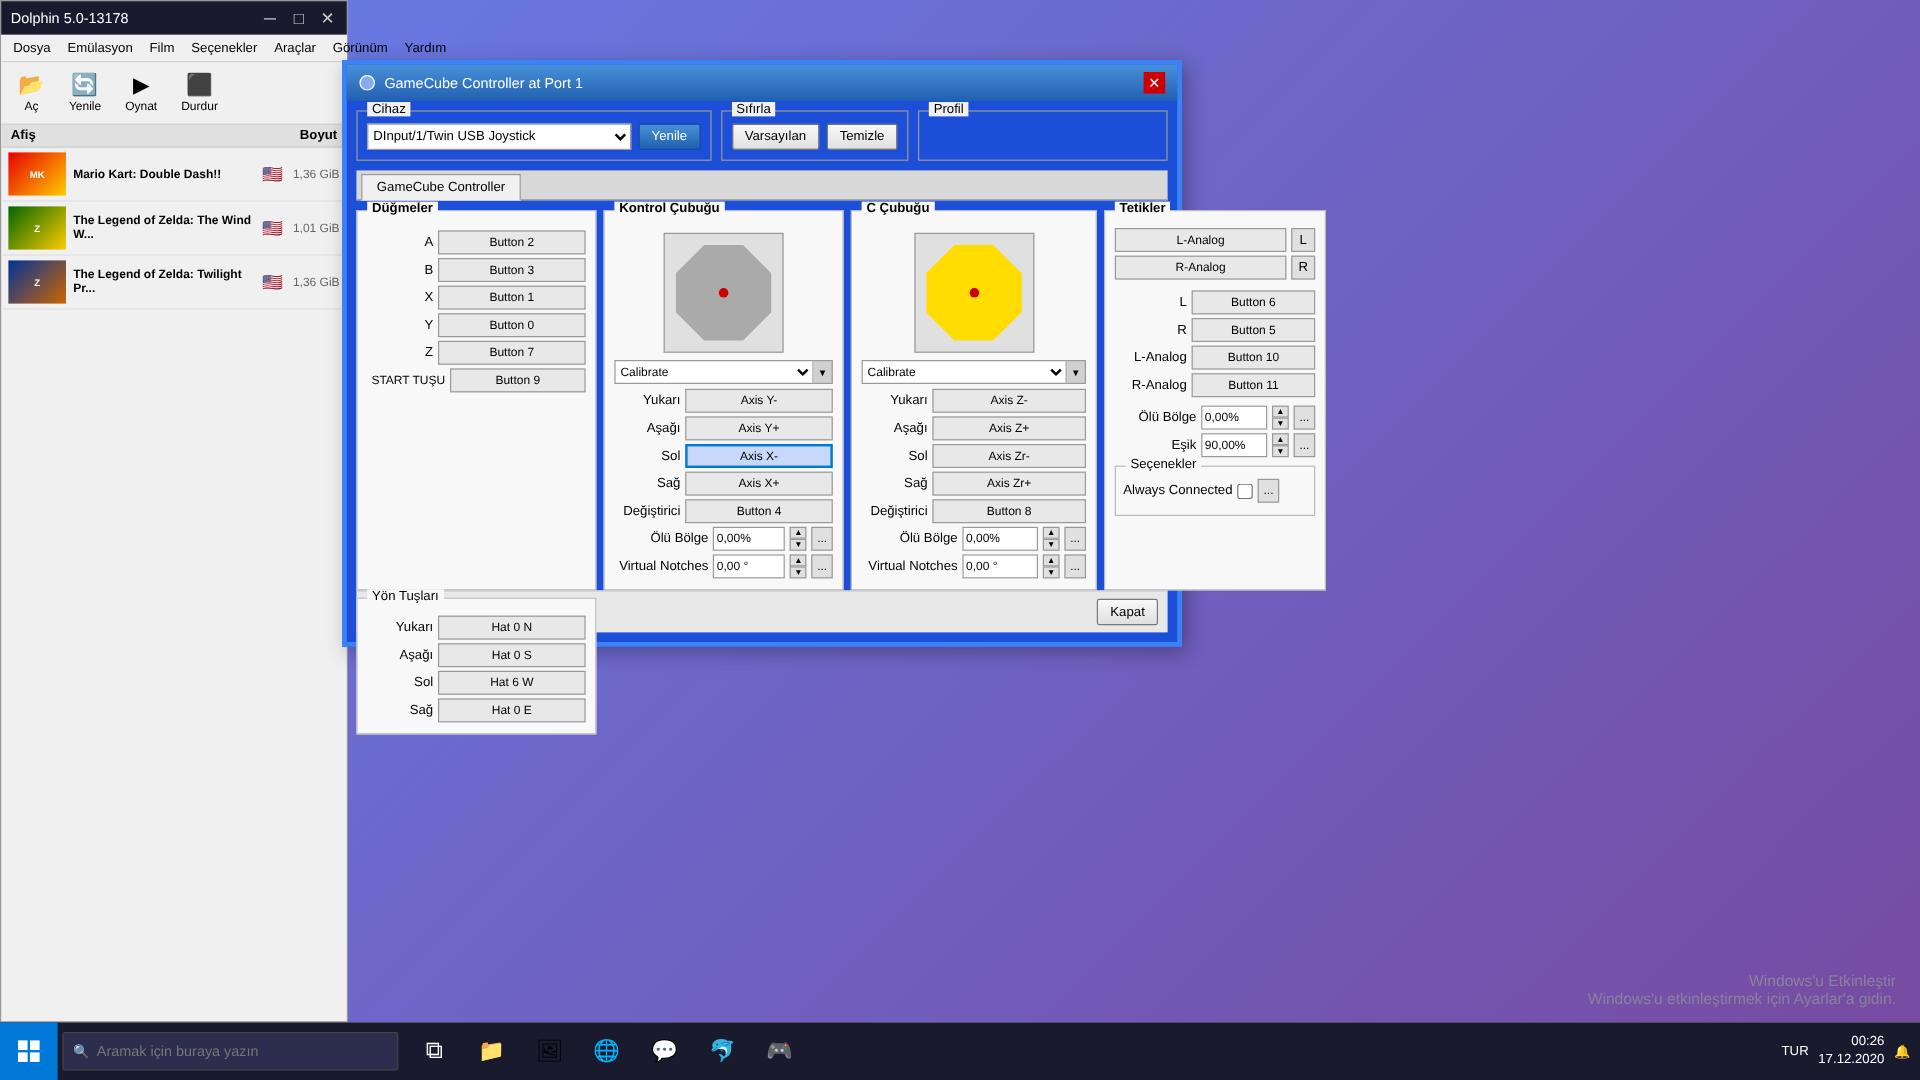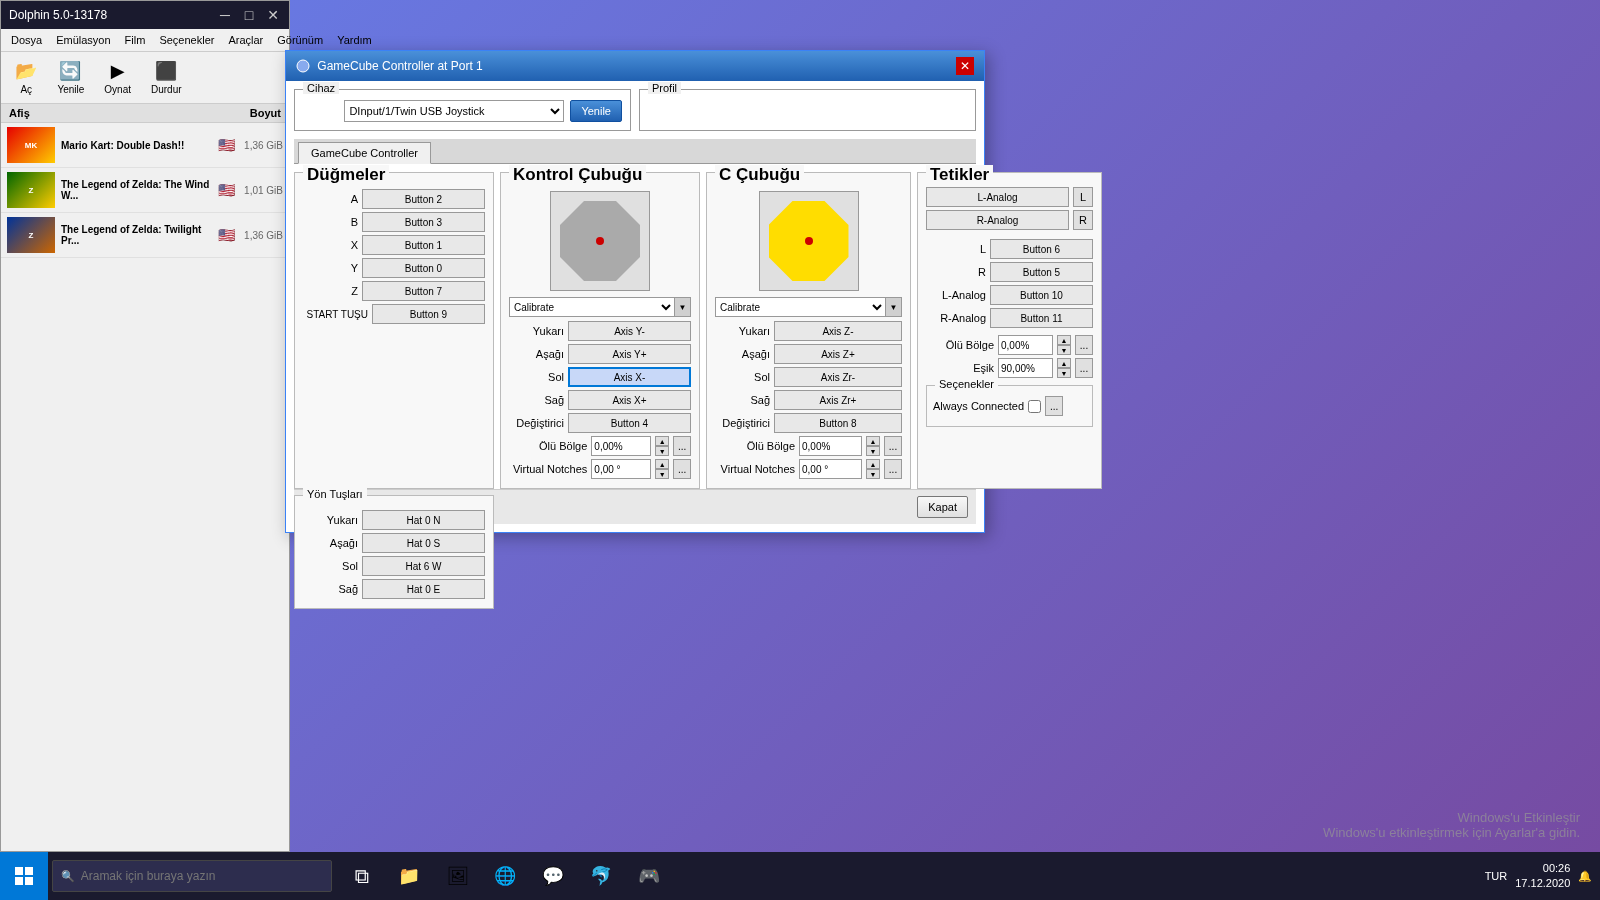--- a/index.html
+++ b/index.html
@@ -205,22 +205,22 @@
       font-size: 13px;
       text-align: right;
     }
 
     
     .gc-dialog {
       position: absolute;
       top: 50px;
       left: 285px;
       width: 700px;
-      background: #ffffff;
-      border: 1px solid #3b82f6;
+      background: #1d4ed8;
+      border: 4px solid #3b82f6;
       box-shadow: 4px 4px 16px rgba(0,0,0,0.3);
     }
     .gc-dialog-title {
       background: linear-gradient(to bottom, #4a90d9, #2060b0);
       color: white;
       padding: 6px 10px;
       display: flex;
       justify-content: space-between;
       align-items: center;
       font-size: 12px;
@@ -344,21 +344,21 @@
       position: relative;
       background: #f8f8f8;
       height: 100%;
     }
     .section-inner-label {
       position: absolute;
       top: -8px;
       left: 8px;
       background: #f8f8f8;
       padding: 0 4px;
-      font-size: 17px;
+      font-size: 11px;
       font-weight: bold;
     }
 
     .btn-row {
       display: flex;
       align-items: center;
       margin-bottom: 3px;
       gap: 4px;
     }
     .btn-label {
@@ -664,20 +664,27 @@
       <div class="section-cihaz">
         <span class="section-label">Cihaz</span>
         <div style="display:flex;align-items:center;gap:6px;margin-top:4px;justify-content:flex-end;">
           <select class="device-select">
             <option>DInput/1/Twin USB Joystick</option>
           </select>
           <button class="btn-small btn-blue">Yenile</button>
         </div>
       </div>
 
+      <div class="section-sifirla">
+        <span class="section-label">Sıfırla</span>
+        <div style="display:flex;align-items:center;gap:6px;margin-top:4px;">
+          <button class="btn-small">Varsayılan</button>
+          <button class="btn-small">Temizle</button>
+        </div>
+      </div>
 
       <div class="section-profil">
         <span class="section-label">Profil</span>
       </div>
     </div>
 
     <div class="tab-bar">
       <span class="tab-item active">GameCube Controller</span>
     </div>
 

